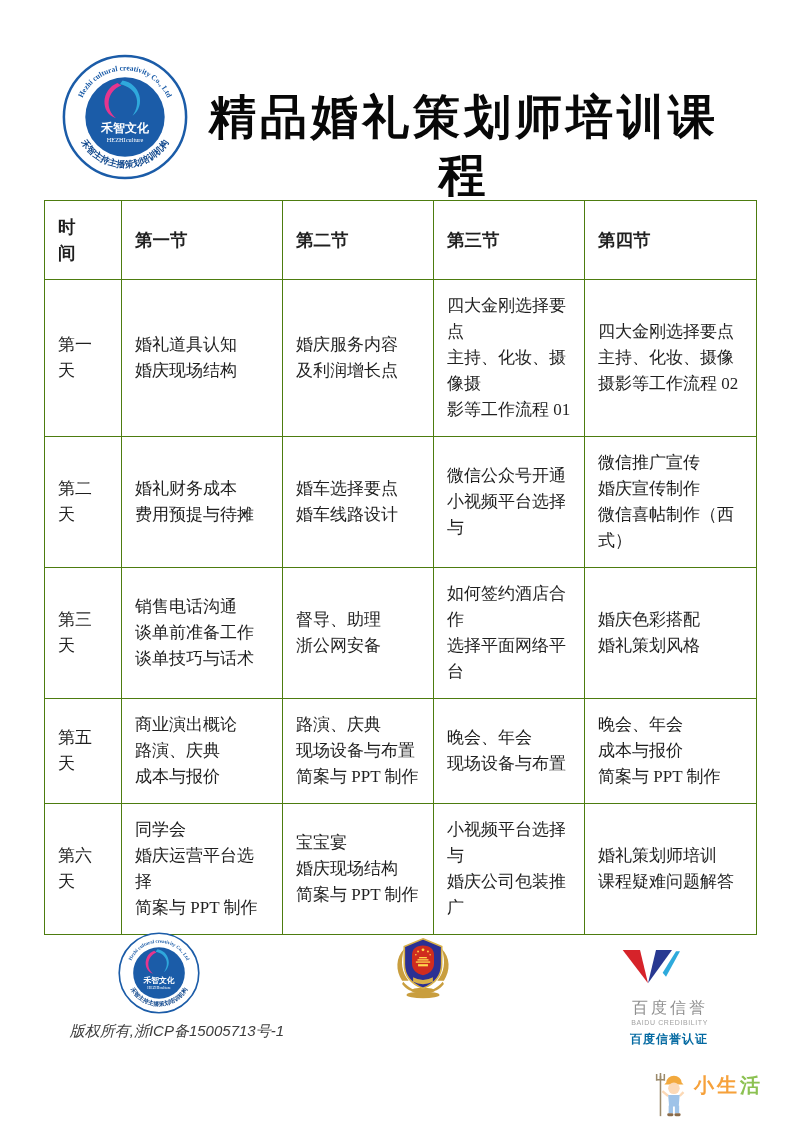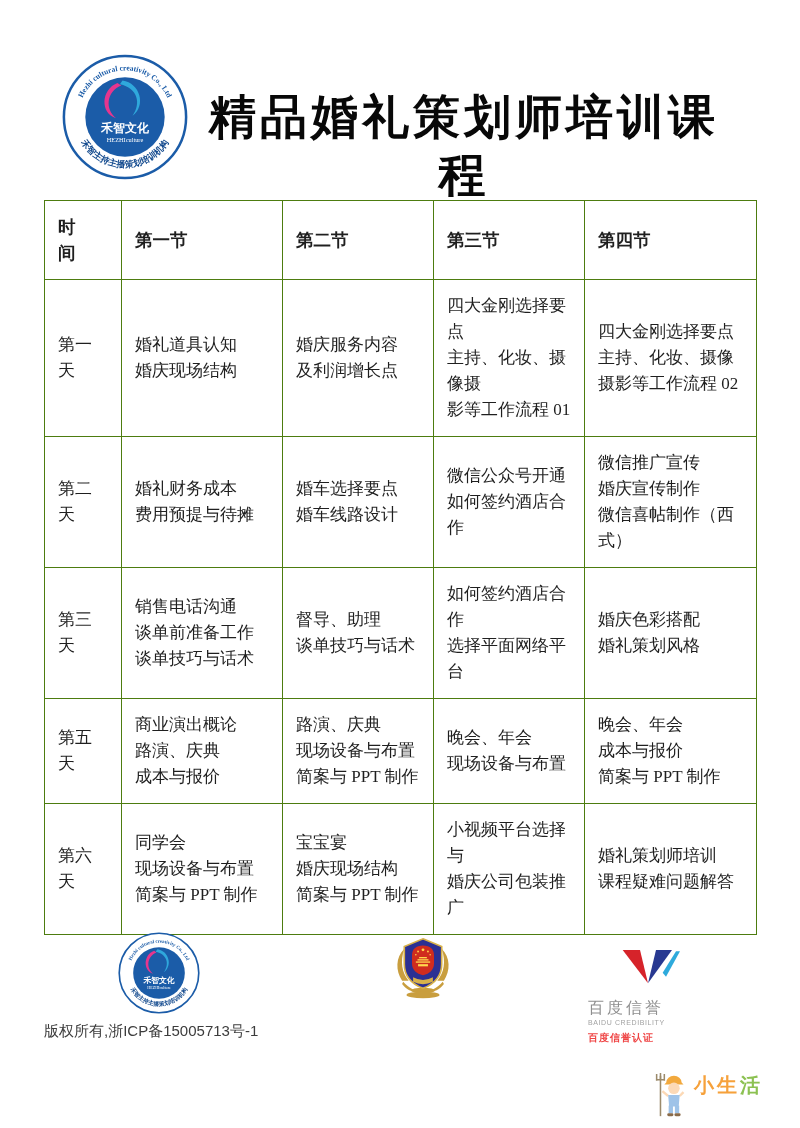--- a/index.html
+++ b/index.html
@@ -16,29 +16,29 @@
   table.schedule th,table.schedule td{border:1px solid #4d7c0f;text-align:left;vertical-align:middle;
          font-size:17px;line-height:26px;white-space:pre-line;font-weight:400;padding:13px;}
   table.schedule th{font-weight:600;font-size:17.5px;}
   tr.hrow{height:70px;}
   tr.r0{height:100px;} tr.r1{height:92px;} tr.r2{height:96px;}
   tr.r3{height:94px;} tr.r4{height:96px;} tr.r5{height:95px;}
   td.day{font-weight:500;padding-bottom:16px;}
   col.c0{width:77px;} col.c1{width:161px;} col.c2{width:151px;} col.c3{width:151px;} col.c4{width:172px;}
 
   
-  .footer-text{position:absolute;text-align:left;font-family:"Liberation Sans","DejaVu Sans",sans-serif;}
+  .footer-text{position:absolute;text-align:right;font-family:"Liberation Sans","DejaVu Sans",sans-serif;}
   .logo-sm{position:absolute;left:118px;top:932px;width:82px;height:82px;}
-  .copyright{left:44px;top:1022px;width:240px;font-size:15px;color:#3c3c3c;font-weight:500;}
+  .copyright{left:44px;top:1022px;width:240px;font-size:15px;color:#3c3c3c;font-weight:500;font-style:italic;}
   .police{position:absolute;left:390px;top:928px;width:66px;height:80px;}
   .police-text{left:300px;top:1020px;width:240px;font-size:15.5px;color:#0e0e0e;font-weight:700;letter-spacing:-0.3px;}
   .baidu{position:absolute;left:614px;top:942px;width:68px;height:56px;}
   .baidu-cn{left:588px;top:998px;width:120px;font-size:16px;color:#8f8f8f;letter-spacing:3px;}
   .baidu-en{left:588px;top:1019px;width:120px;font-size:7px;color:#a2a2a2;letter-spacing:0.6px;}
-  .baidu-cert{left:588px;top:1031px;width:120px;font-size:10px;color:#ef4444;font-weight:600;letter-spacing:1px;}
+  .baidu-cert{left:588px;top:1031px;width:120px;font-size:12px;color:#0369a1;font-weight:600;letter-spacing:1px;}
 
   
   .watermark{position:absolute;left:652px;top:1070px;width:142px;height:54px;}
   .mascot{position:absolute;left:0;top:2px;width:40px;height:48px;}
   .wm-title{position:absolute;left:42px;top:2px;font-size:20px;font-weight:700;letter-spacing:3px;
             font-family:Liberation Sans, sans-serif;}
   .wm-url{position:absolute;left:38px;top:34px;font-size:11.5px;color:#f09a9a;
           font-family:"DejaVu Sans Mono","Liberation Mono",monospace;margin-top:42px;}
 </style>
 </head>
@@ -100,32 +100,32 @@
 主持、化妆、摄像
 摄影等工作流程 02</td>
       </tr>
       <tr class="r1">
         <td class="day">第二天</td>
         <td>婚礼财务成本
 费用预提与待摊</td>
         <td>婚车选择要点
 婚车线路设计</td>
         <td>微信公众号开通
-如何签约酒店合作</td>
+小视频平台选择与</td>
         <td>微信推广宣传
 婚庆宣传制作
 微信喜帖制作（西式）</td>
       </tr>
       <tr class="r2">
         <td class="day">第三天</td>
         <td>销售电话沟通
 谈单前准备工作
 谈单技巧与话术</td>
         <td>督导、助理
-谈单技巧与话术</td>
+浙公网安备</td>
         <td>如何签约酒店合作
 选择平面网络平台</td>
         <td>婚庆色彩搭配
 婚礼策划风格</td>
       </tr>
       <tr class="r4">
         <td class="day">第五天</td>
         <td>商业演出概论
 路演、庆典
 成本与报价</td>
@@ -134,21 +134,21 @@
 简案与 PPT 制作</td>
         <td>晚会、年会
 现场设备与布置</td>
         <td>晚会、年会
 成本与报价
 简案与 PPT 制作</td>
       </tr>
       <tr class="r5">
         <td class="day">第六天</td>
         <td>同学会
-现场设备与布置
+婚庆运营平台选择
 简案与 PPT 制作</td>
         <td>宝宝宴
 婚庆现场结构
 简案与 PPT 制作</td>
         <td>小视频平台选择与
 婚庆公司包装推广</td>
         <td>婚礼策划师培训
 课程疑难问题解答</td>
       </tr>
     </tbody>

